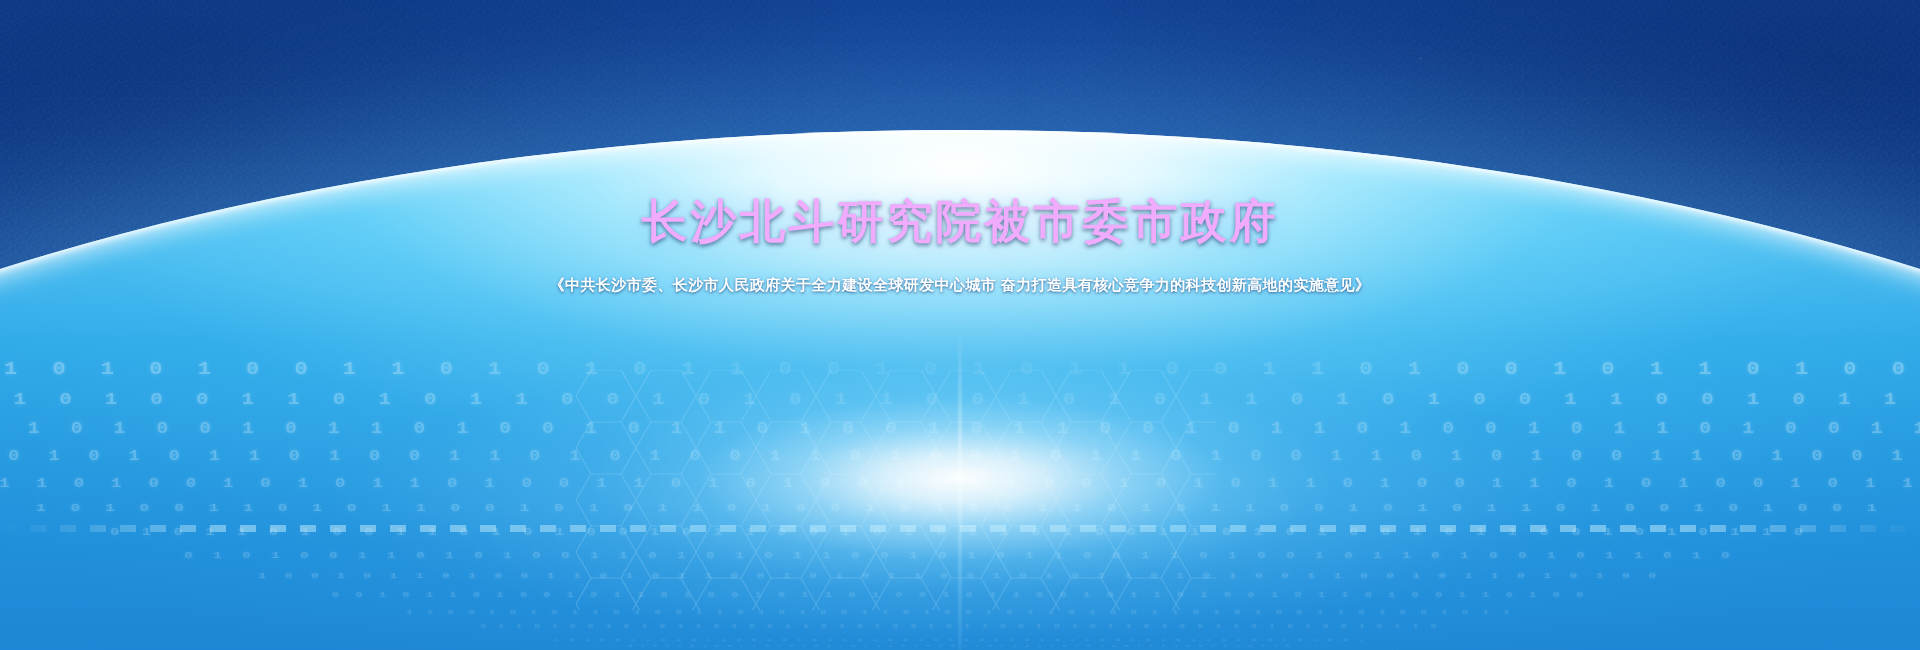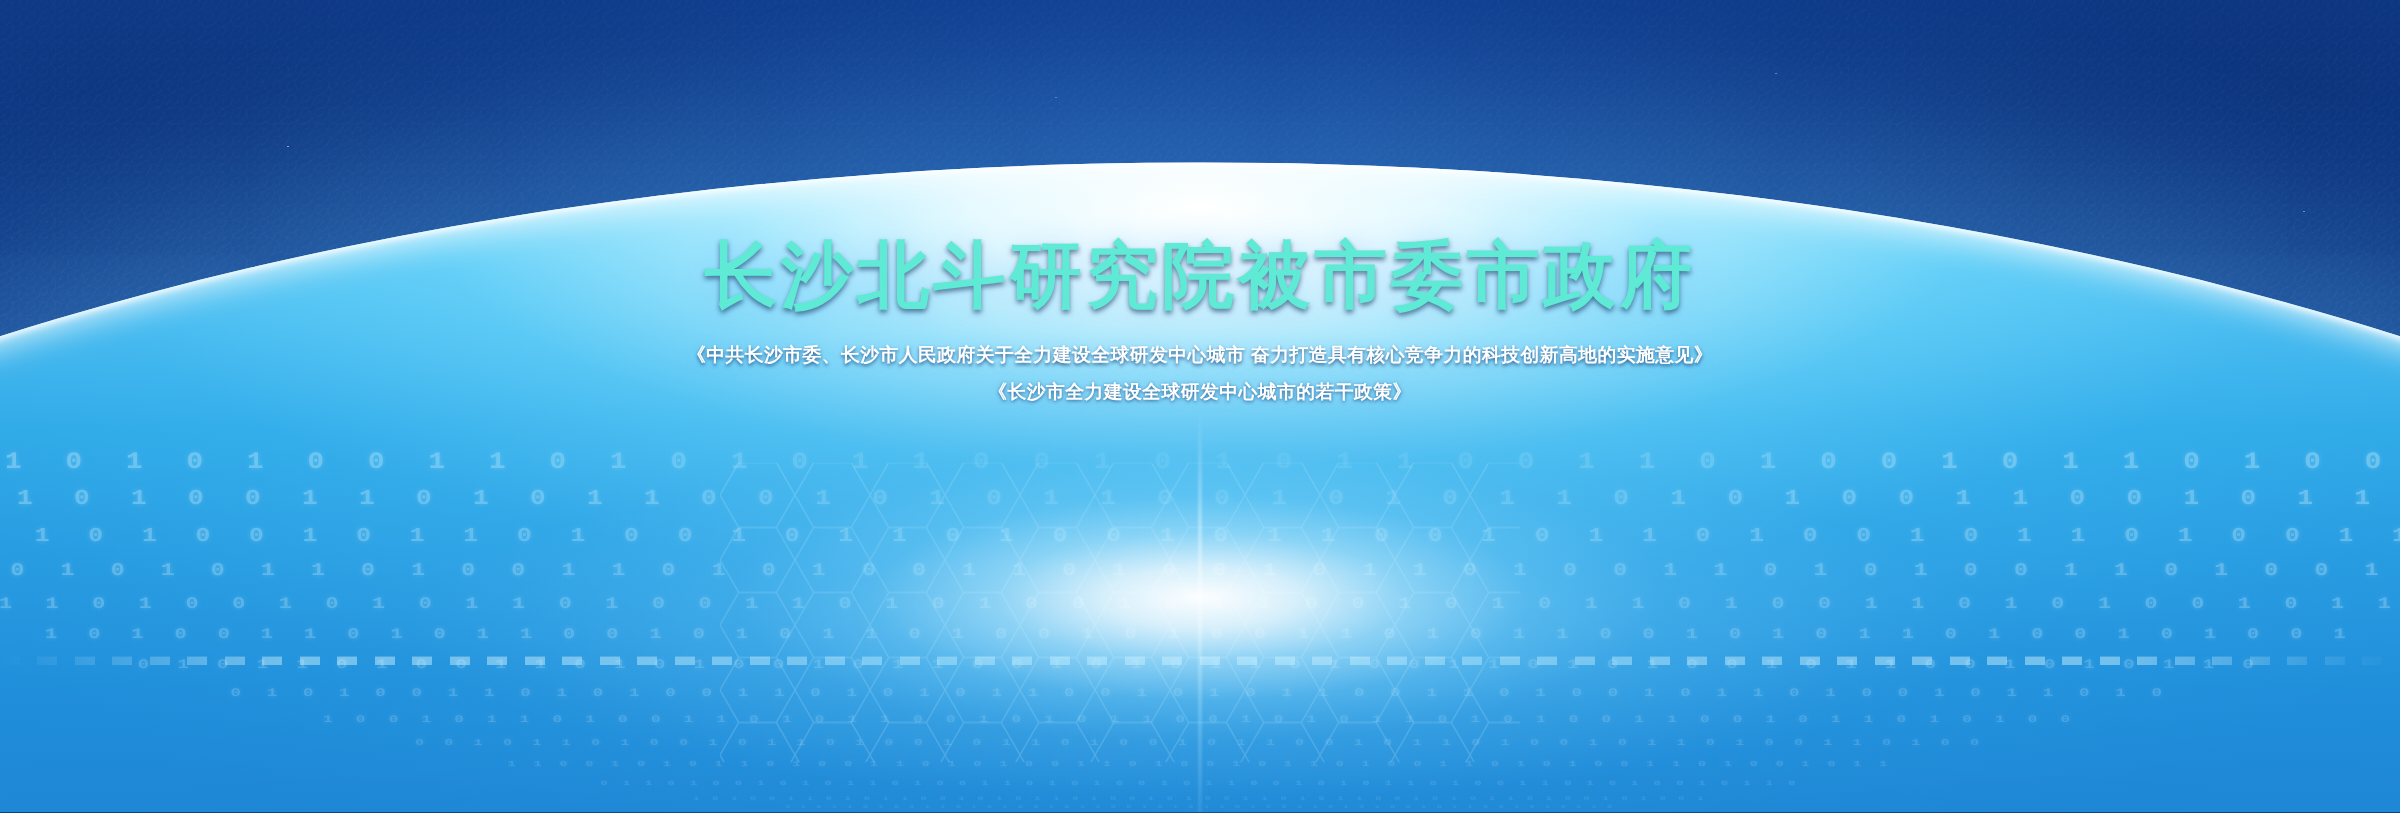--- a/index.html
+++ b/index.html
@@ -315,24 +315,24 @@
   .content {
     position: absolute;
     left: 0;
     right: 0;
     top: 190px;
     text-align: center;
     z-index: 20;
   }
 
   .title-line {
-    color: #5eead4;
+    color: #f0abfc;
     font-family: "Liberation Sans", "DejaVu Sans", sans-serif;
     font-weight: 700;
-    font-size: 58px;
+    font-size: 46px;
     line-height: 62px;
     letter-spacing: 3px;
     text-shadow:
       0 2px 4px rgba(4,30,78,0.55),
       0 0 22px rgba(120,195,255,0.45);
     white-space: nowrap;
   }
 
   .subtitle-line {
     color: #ffffff;
@@ -408,17 +408,16 @@
 
   <div class="dash-line"></div>
   <div class="light-shaft"></div>
   <div class="core-glow-wide"></div>
   <div class="core-glow"></div>
 
   <div class="content">
     <div class="title-line">长沙北斗研究院被市委市政府</div>
     <div class="subtitle-block">
       <div class="subtitle-line">《中共长沙市委、长沙市人民政府关于全力建设全球研发中心城市 奋力打造具有核心竞争力的科技创新高地的实施意见》</div>
-      <div class="subtitle-line">《长沙市全力建设全球研发中心城市的若干政策》</div>
     </div>
   </div>
 
 </div>
 
 </body></html>

